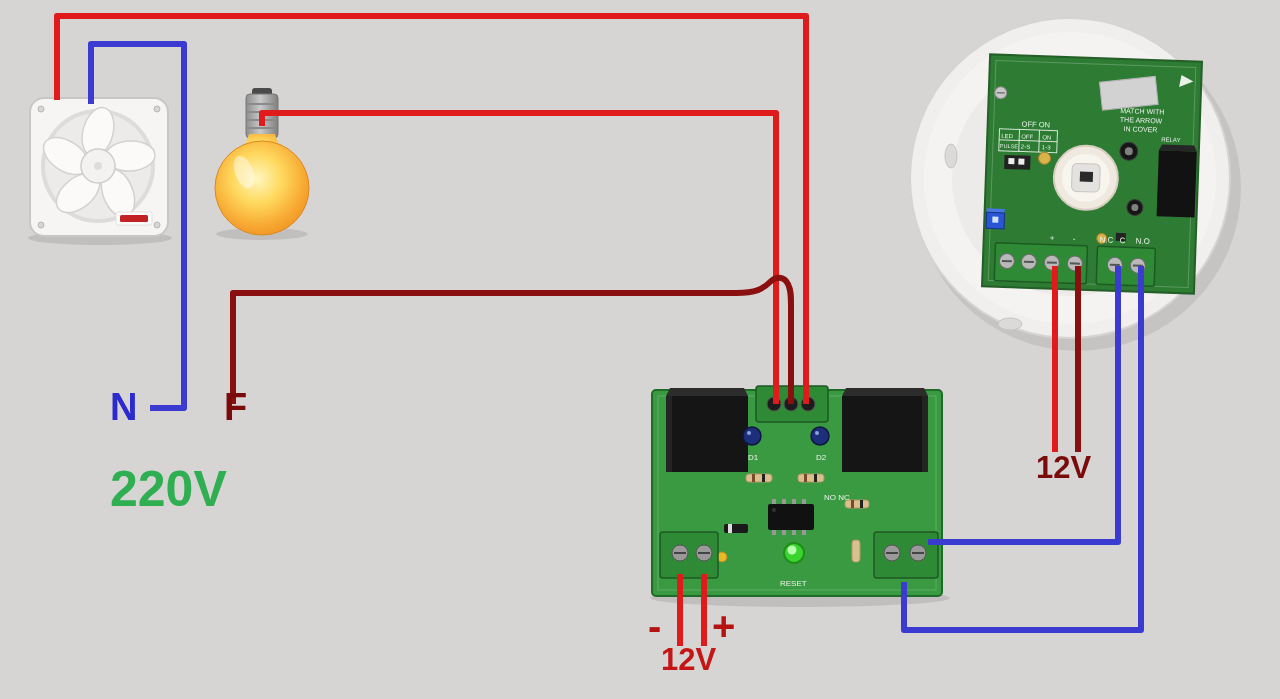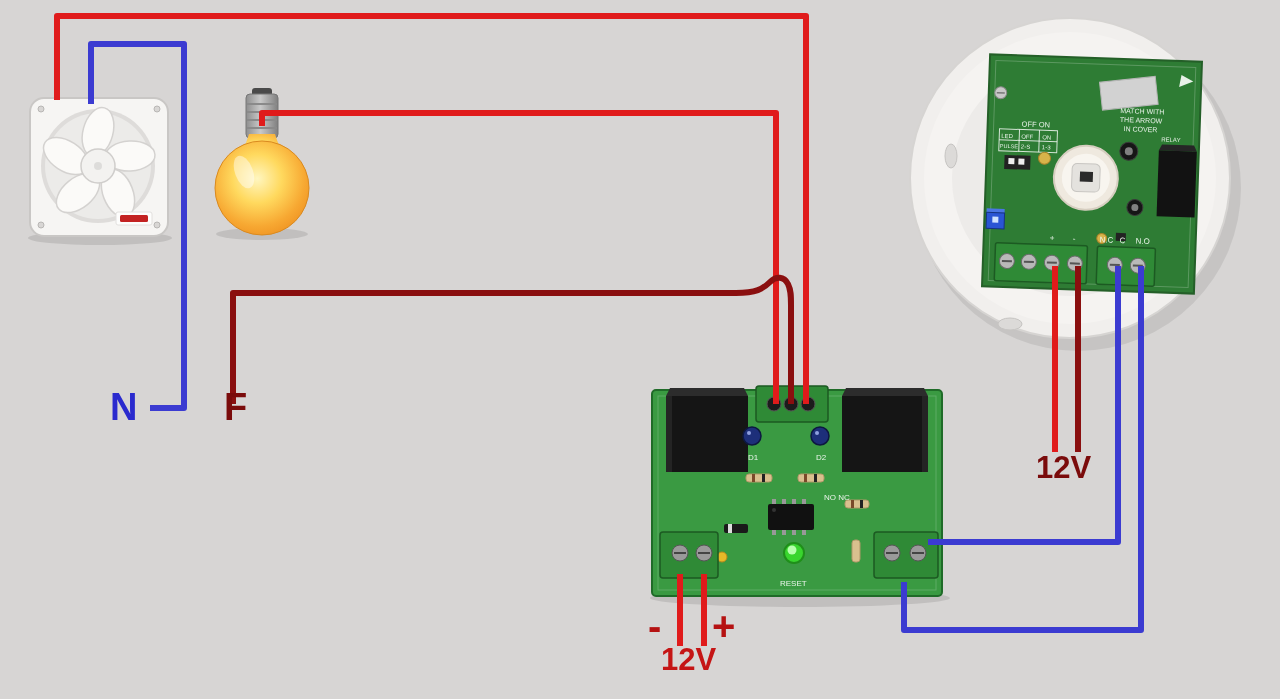--- a/index.html
+++ b/index.html
@@ -267,18 +267,19 @@
     <path d="M680 574 L680 646" stroke="#e01b1b" stroke-width="6"></path>
     <path d="M704 574 L704 646" stroke="#e01b1b" stroke-width="6"></path>
     <path d="M1055 266 L1055 452" stroke="#e01b1b" stroke-width="6"></path>
     <path d="M1078 266 L1078 452" stroke="#8a0f0f" stroke-width="6"></path>
     <path d="M233 404 L233 293 L736 293 C756 293 763 289 770 282 C776 276 784 276 788 284 C791 290 791 296 791 305 L791 404" stroke="#8a0f0f" stroke-width="6"></path>
   </g>
 </svg>
 
 <div id="lbl-n" class="lbl">N</div>
 <div id="lbl-f" class="lbl">F</div>
+<div id="lbl-220" class="lbl">220V</div>
 <div id="lbl-12v-sensor" class="lbl">12V</div>
 <div id="lbl-minus" class="lbl">-</div>
 <div id="lbl-plus" class="lbl">+</div>
 <div id="lbl-12v-supply" class="lbl">12V</div>
 
 </div>
 
 </body></html>

